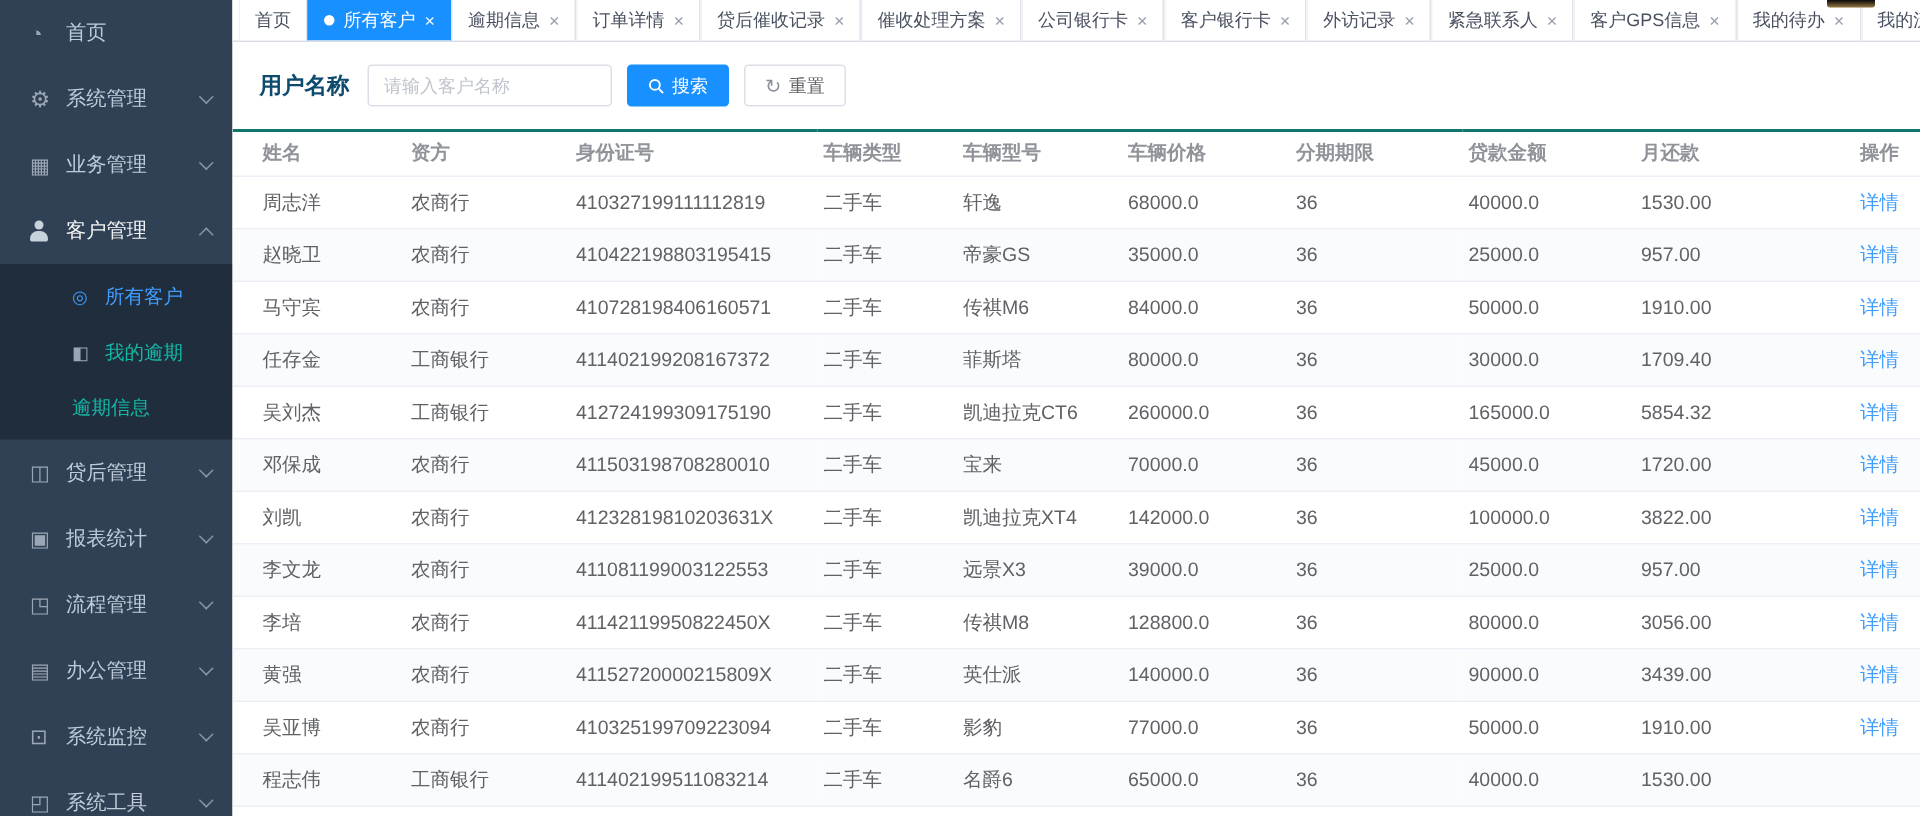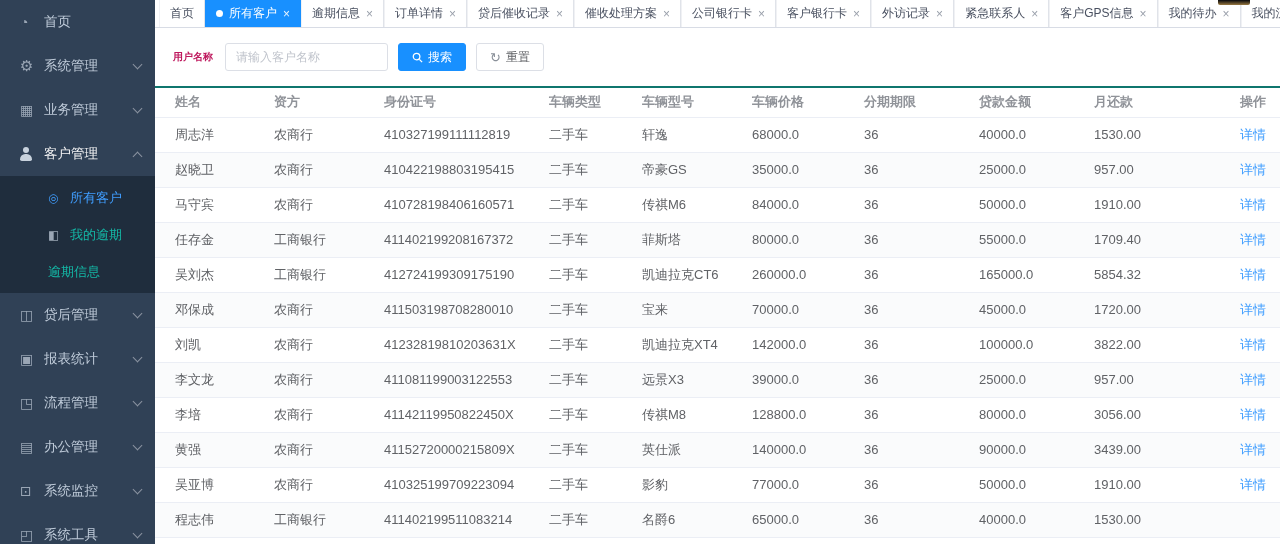--- a/index.html
+++ b/index.html
@@ -50,21 +50,21 @@
     white-space:nowrap; cursor:pointer; }
   .tab.active { background:#1890ff; color:#fff; border-color:#1890ff; }
   .tab-dot { width:7px; height:7px; border-radius:50%; background:#fff; margin-right:6px; }
   .tab-close { margin-left:6px; font-size:12px; color:#9aa0ab; line-height:1; }
   .tab.active .tab-close { color:#eaf4ff; }
   .artifact { position:absolute; top:0; left:1063px; width:32px; height:5px; z-index:5;
     background:linear-gradient(180deg,#141210 10%,#8a6d3b 90%); border-radius:0 0 2px 2px; }
 
   .content { flex:1; overflow:hidden; }
   .search-row { height:58px; display:flex; align-items:center; padding-left:18px; }
-  .search-label { font-size:10px; font-weight:700; color:#be185d; margin-right:12px; }
+  .search-label { font-size:15px; font-weight:700; color:#0c4a6e; margin-right:12px; }
   .search-input { width:163px; height:28px; border:1px solid #dcdfe6; border-radius:3px;
     padding:0 10px; font-size:12px; color:#0369a1; outline:none; }
   .search-input::placeholder { color:#c0c4cc; }
   .btn { height:28px; border-radius:3px; font-size:12px; display:inline-flex; align-items:center;
     justify-content:center; cursor:pointer; margin-left:10px; padding:0 13px; }
   .btn-primary { background:#1890ff; border:1px solid #1890ff; color:#fff; }
   .btn-primary svg { margin-right:5px; }
   .btn-plain { background:#fff; border:1px solid #dcdfe6; color:#606266; }
   .refresh-glyph { margin-right:5px; font-size:13px; color:#8a9099; }
 
@@ -374,21 +374,21 @@
             </tr>
 
             <tr>
               <td>任存金</td>
               <td>工商银行</td>
               <td>411402199208167372</td>
               <td>二手车</td>
               <td>菲斯塔</td>
               <td>80000.0</td>
               <td>36</td>
-              <td>55000.0</td>
+              <td>30000.0</td>
               <td>1709.40</td>
               <td><a class="detail-link">详情</a></td>
             </tr>
 
             <tr>
               <td>吴刘杰</td>
               <td>工商银行</td>
               <td>412724199309175190</td>
               <td>二手车</td>
               <td>凯迪拉克CT6</td>

